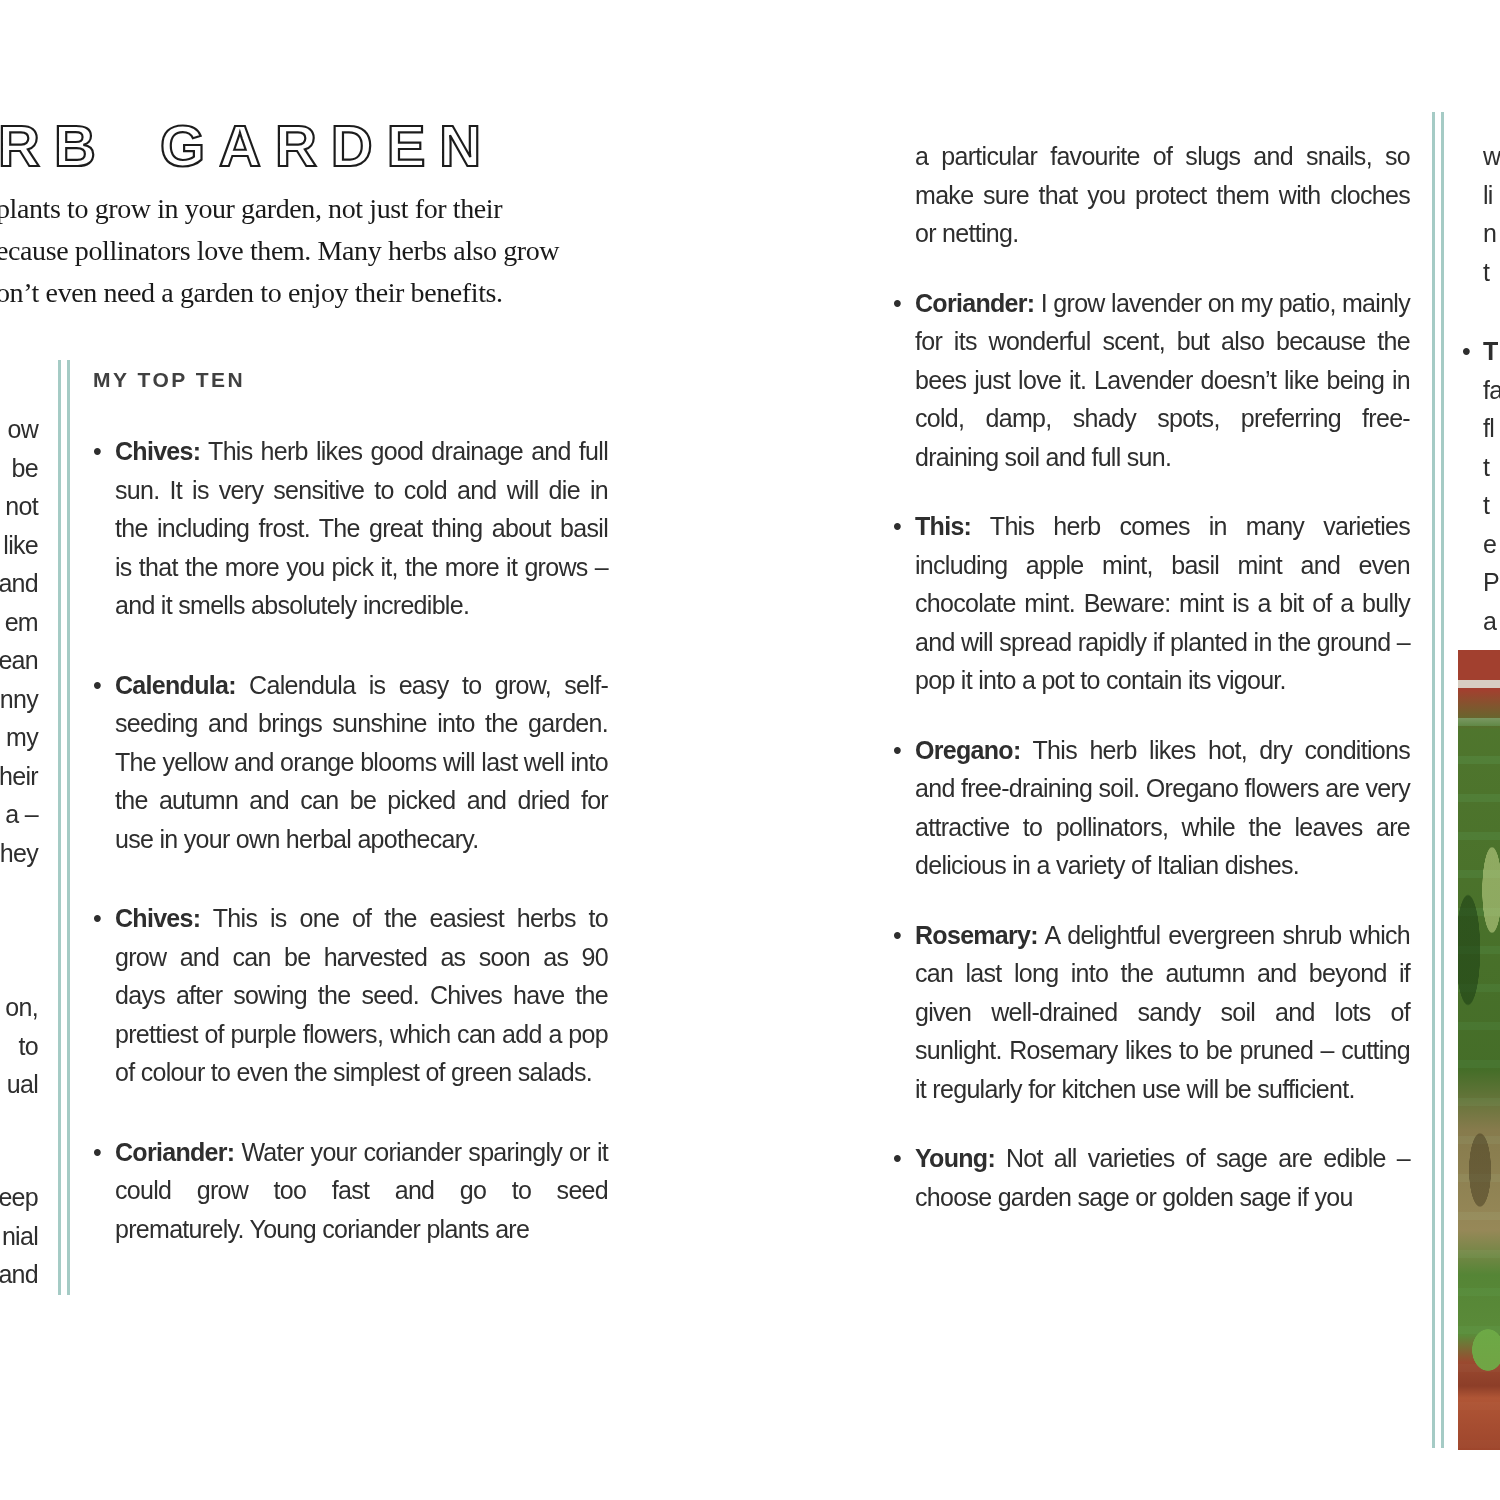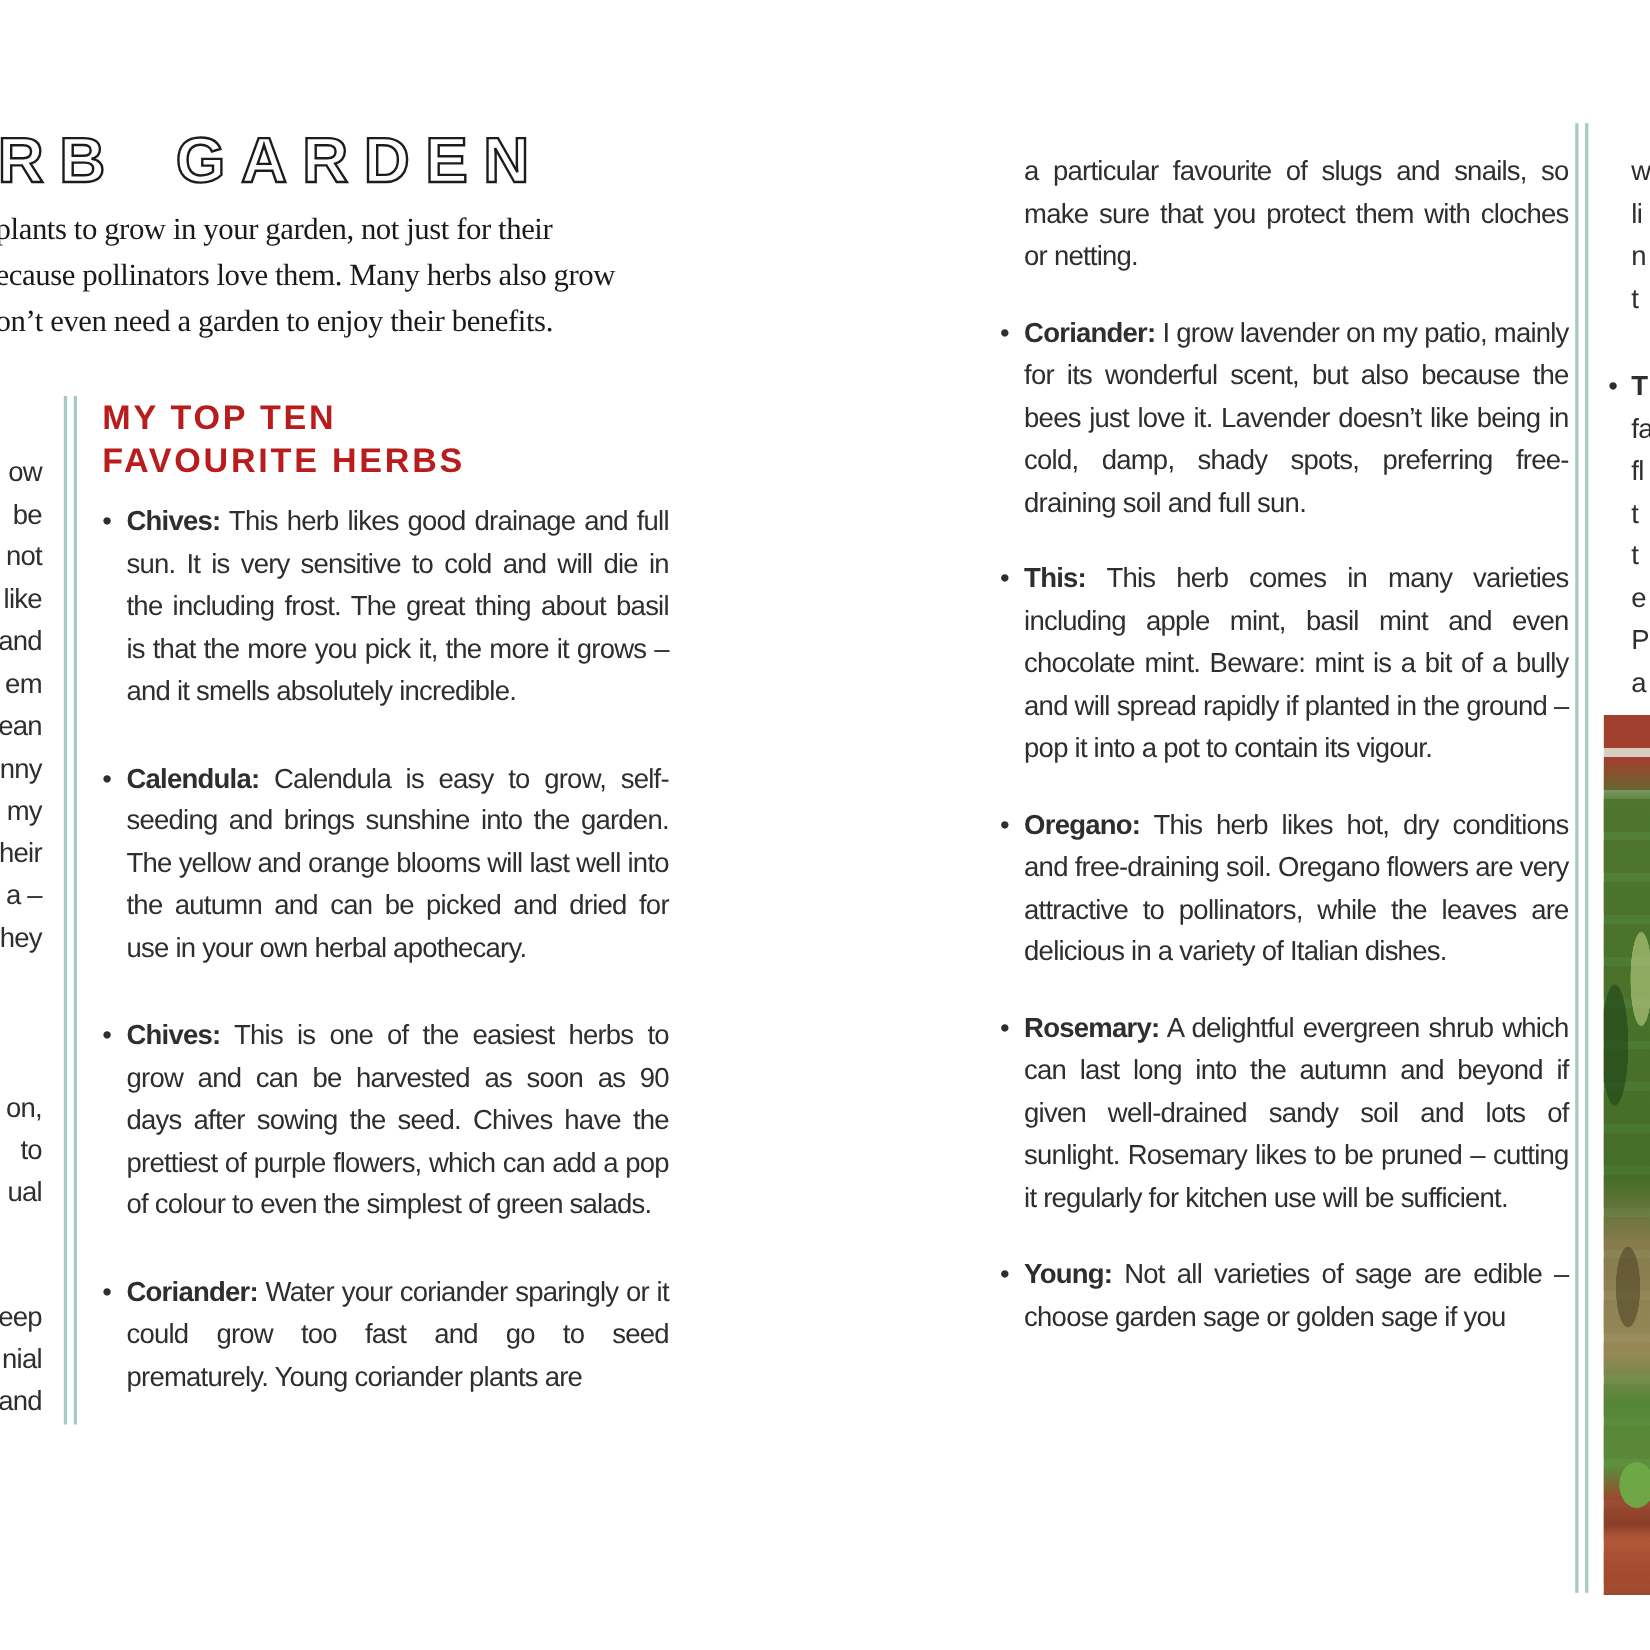--- a/index.html
+++ b/index.html
@@ -34,26 +34,26 @@
   .rule-left{left:58px;top:360px;height:935px;}
   .rule-right{left:1432px;top:112px;height:1336px;}
   
   .bodytext{font-size:25px;line-height:38.5px;letter-spacing:-0.7px;color:#2e2e2e;}
   .entry{position:relative;padding-left:22px;text-align:justify;}
   .entry .bullet{position:absolute;left:0;top:0;}
   .entry b{font-weight:700;}
   
   .col1{position:absolute;left:93px;top:360px;width:515px;}
   .col1 .heading{
-    font-size:31px;font-weight:700;line-height:39px;
-    letter-spacing:2.5px;color:#b91c1c;margin-bottom:17px;
+    font-size:21px;font-weight:700;line-height:39px;
+    letter-spacing:2.5px;color:#404040;margin-bottom:33px;
   }
   .col1 .entry{margin-bottom:41px;}
   
-  .col2{position:absolute;left:893px;top:137px;width:517px;margin-left:16px;}
+  .col2{position:absolute;left:893px;top:137px;width:517px;}
   .col2 .cont{padding-left:22px;text-align:justify;}
   .col2 .entry{margin-top:31px;}
   
   .leftfrag{position:absolute;left:-160px;width:198px;text-align:right;}
   .frag-line{line-height:38.5px;white-space:nowrap;}
   .lf1{top:410px;}.lf2{top:988px;}.lf3{top:1178px;}
   
   .col3{position:absolute;left:1462px;width:120px;text-align:left;}
   .c3p1{top:137px;padding-left:21px;}
   .c3p2{top:332px;}
@@ -117,21 +117,20 @@
   </div>
 <div class="leftfrag lf3 bodytext">
     <div class="frag-line">eep</div>
     <div class="frag-line">nial</div>
     <div class="frag-line">and</div>
   </div>
 
 <div class="col1 bodytext">
   <div class="heading">
     <div>MY TOP TEN</div>
-    <div>FAVOURITE HERBS</div>
   </div>
 
   <div class="entry">
     <span class="bullet">•</span><b>Chives:</b>
     <span>This herb likes good drainage and full sun. It is very sensitive to cold and will die in the including frost. The great thing about basil is that the more you pick it, the more it grows – and it smells absolutely incredible.</span>
   </div>
 
   <div class="entry">
     <span class="bullet">•</span><b>Calendula:</b>
     <span>Calendula is easy to grow, self-seeding and brings sunshine into the garden. The yellow and orange blooms will last well into the autumn and can be picked and dried for use in your own herbal apothecary.</span>

